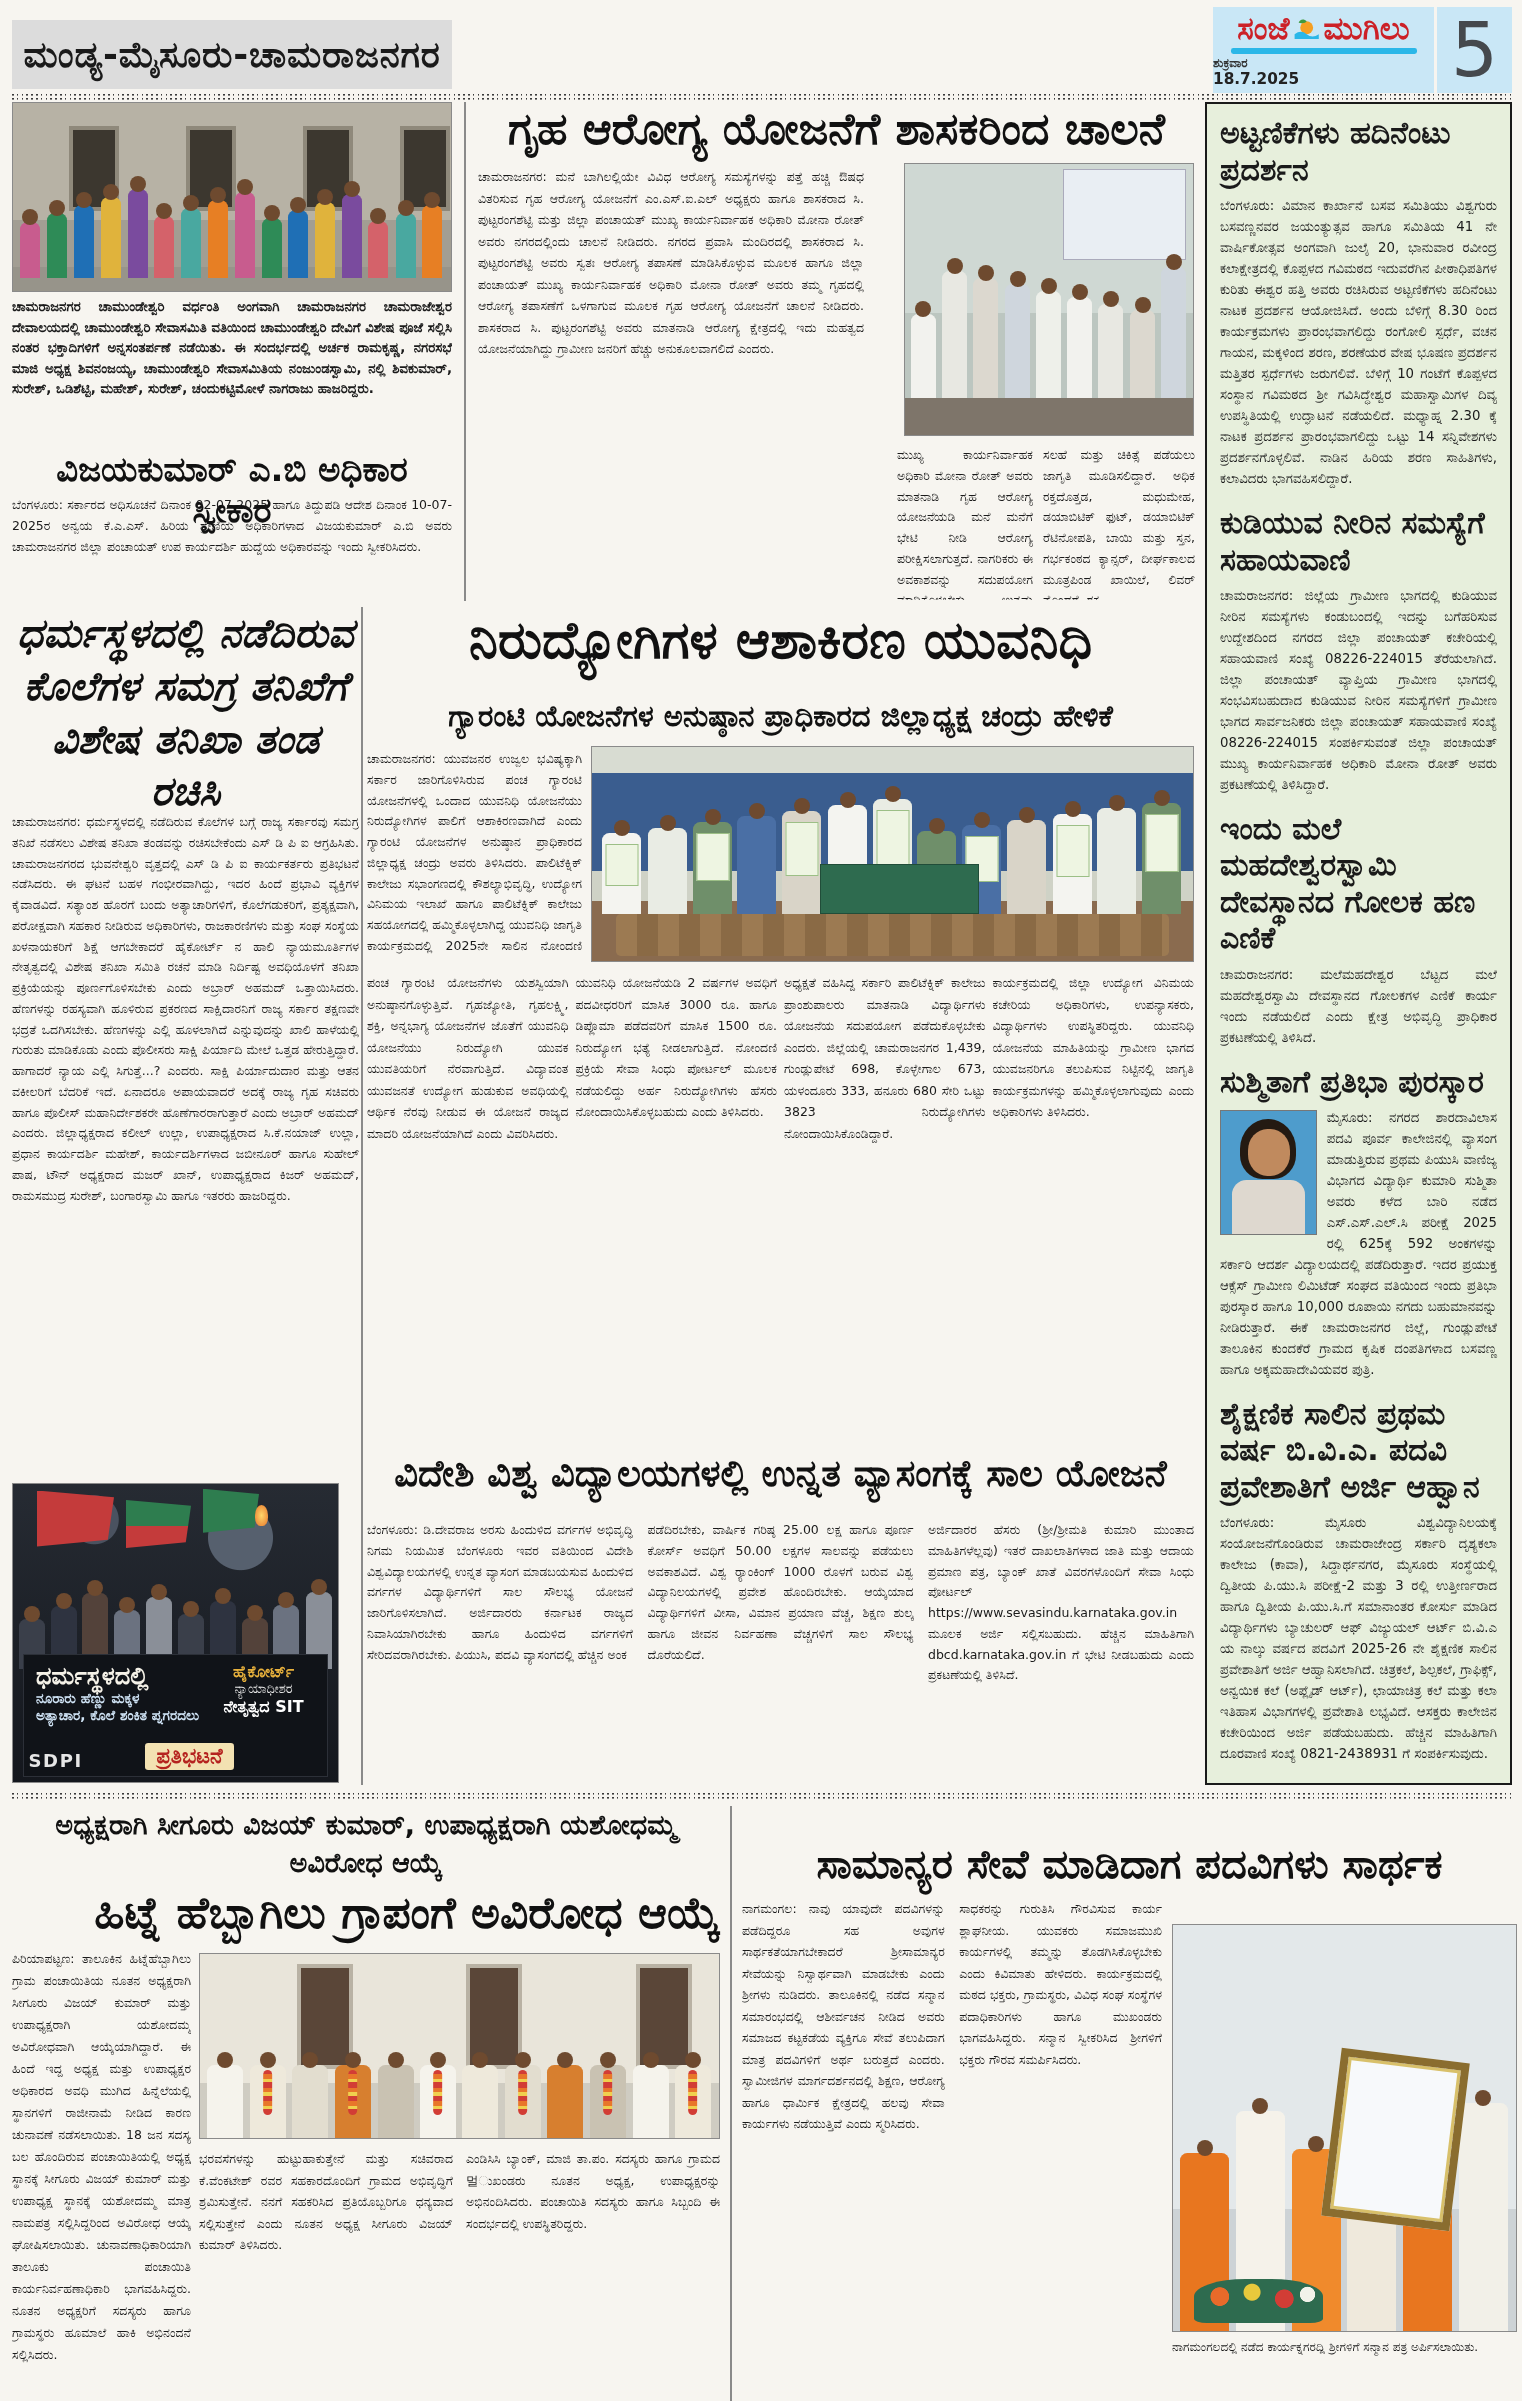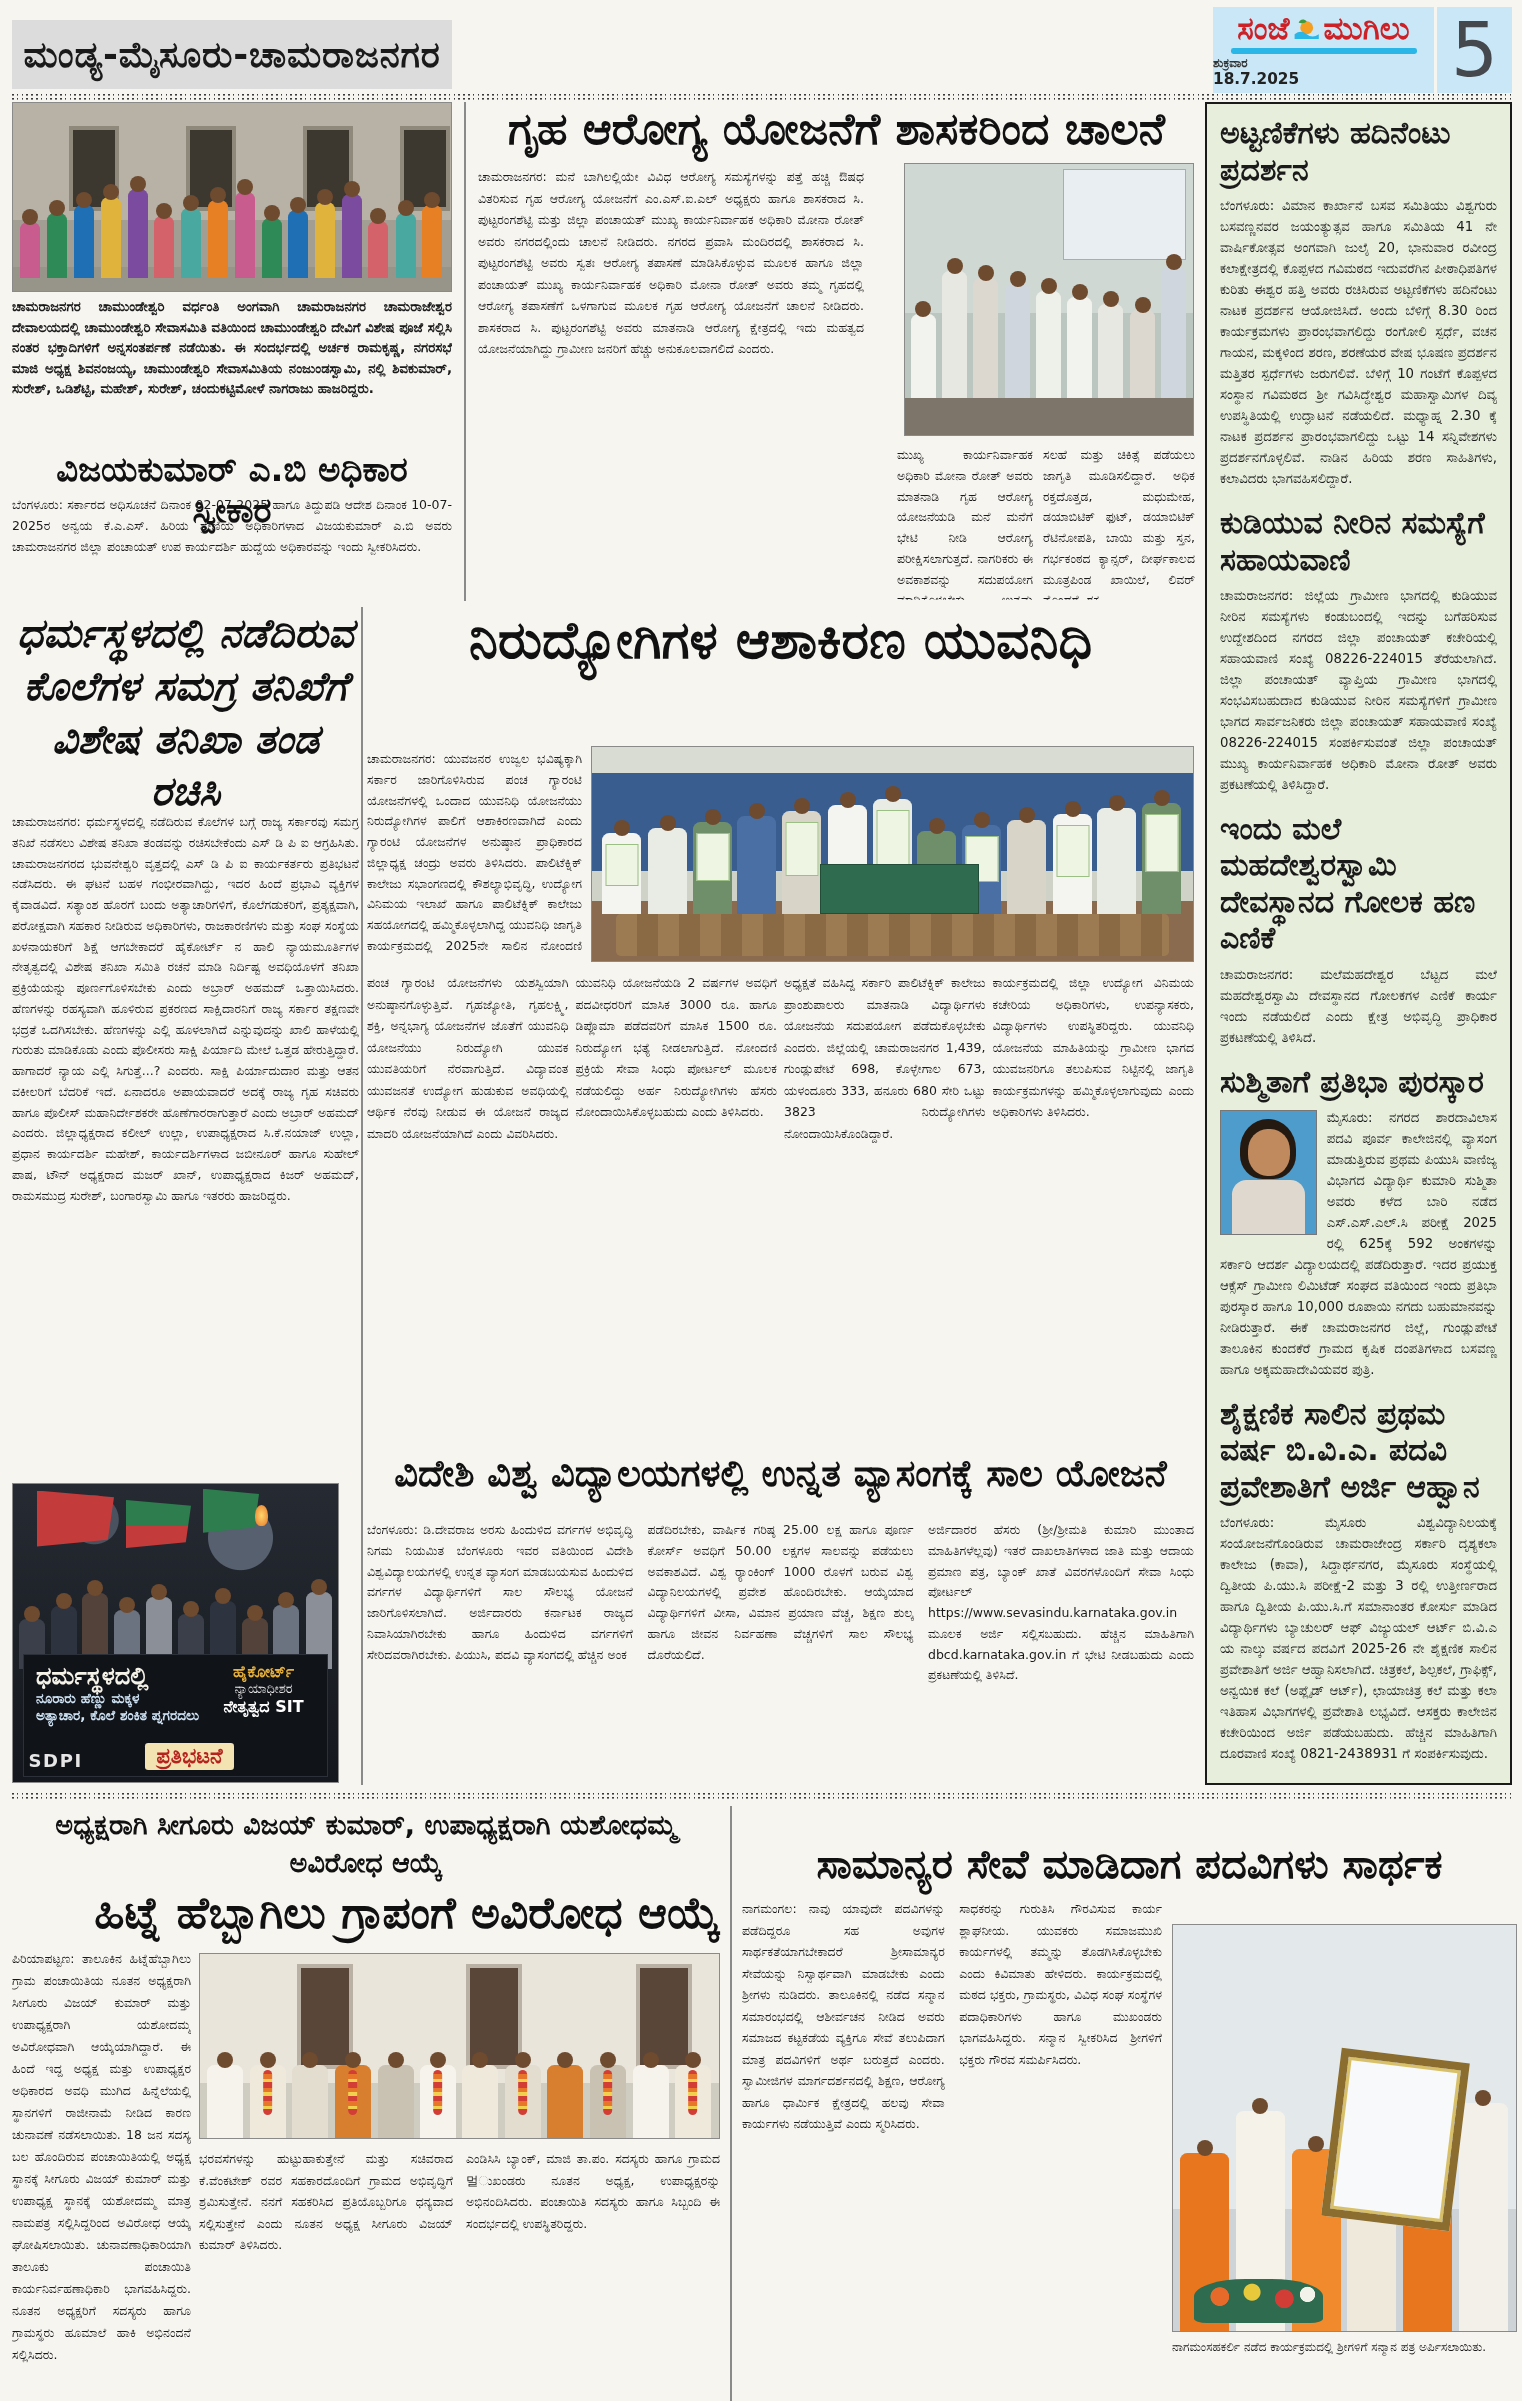--- a/index.html
+++ b/index.html
@@ -257,20 +257,21 @@
         <div class="fig" style="left: 253px; bottom: 0px; width: 25px; height: 136px; background: rgb(207, 214, 221);">
           <div class="head"></div>
         </div>
       </div>
     <div class="h-table"></div>
   </div>
   <div class="abs body-txt" style="left:897px;top:445px;width:136px;height:155px;">ಮುಖ್ಯ ಕಾರ್ಯನಿರ್ವಾಹಕ ಅಧಿಕಾರಿ ಮೋನಾ ರೋತ್ ಅವರು ಮಾತನಾಡಿ ಗೃಹ ಆರೋಗ್ಯ ಯೋಜನೆಯಡಿ ಮನೆ ಮನೆಗೆ ಭೇಟಿ ನೀಡಿ ಆರೋಗ್ಯ ಪರೀಕ್ಷಿಸಲಾಗುತ್ತದೆ. ನಾಗರಿಕರು ಈ ಅವಕಾಶವನ್ನು ಸದುಪಯೋಗ ಮಾಡಿಕೊಳ್ಳಬೇಕು. ಉತ್ತಮ ಆರೋಗ್ಯ</div>
   <div class="abs body-txt" style="left:1043px;top:445px;width:152px;height:155px;">ಸಲಹೆ ಮತ್ತು ಚಿಕಿತ್ಸೆ ಪಡೆಯಲು ಜಾಗೃತಿ ಮೂಡಿಸಲಿದ್ದಾರೆ. ಅಧಿಕ ರಕ್ತದೊತ್ತಡ, ಮಧುಮೇಹ, ಡಯಾಬಿಟಿಕ್ ಫುಟ್, ಡಯಾಬಿಟಿಕ್ ರೆಟಿನೋಪತಿ, ಬಾಯಿ ಮತ್ತು ಸ್ತನ, ಗರ್ಭಕಂಠದ ಕ್ಯಾನ್ಸರ್, ದೀರ್ಘಕಾಲದ ಮೂತ್ರಪಿಂಡ ಖಾಯಿಲೆ, ಲಿವರ್ ತೊಂದರೆ, ರಕ್ತ</div>
 
   <div class="abs headline" style="left:367px;top:610px;width:827px;height:81px;font-size:52px;">ನಿರುದ್ಯೋಗಿಗಳ ಆಶಾಕಿರಣ ಯುವನಿಧಿ</div>
+  <div class="abs headline" style="left:367px;top:699px;width:827px;height:42px;font-size:29px;font-weight:bold;">ಗ್ಯಾರಂಟಿ ಯೋಜನೆಗಳ ಅನುಷ್ಠಾನ ಪ್ರಾಧಿಕಾರದ ಜಿಲ್ಲಾಧ್ಯಕ್ಷ ಚಂದ್ರು ಹೇಳಿಕೆ</div>
   <div class="abs body-txt" style="left:367px;top:749px;width:215px;height:211px;">ಚಾಮರಾಜನಗರ: ಯುವಜನರ ಉಜ್ವಲ ಭವಿಷ್ಯಕ್ಕಾಗಿ ಸರ್ಕಾರ ಜಾರಿಗೊಳಿಸಿರುವ ಪಂಚ ಗ್ಯಾರಂಟಿ ಯೋಜನೆಗಳಲ್ಲಿ ಒಂದಾದ ಯುವನಿಧಿ ಯೋಜನೆಯು ನಿರುದ್ಯೋಗಿಗಳ ಪಾಲಿಗೆ ಆಶಾಕಿರಣವಾಗಿದೆ ಎಂದು ಗ್ಯಾರಂಟಿ ಯೋಜನೆಗಳ ಅನುಷ್ಠಾನ ಪ್ರಾಧಿಕಾರದ ಜಿಲ್ಲಾಧ್ಯಕ್ಷ ಚಂದ್ರು ಅವರು ತಿಳಿಸಿದರು. ಪಾಲಿಟೆಕ್ನಿಕ್ ಕಾಲೇಜು ಸಭಾಂಗಣದಲ್ಲಿ ಕೌಶಲ್ಯಾಭಿವೃದ್ಧಿ, ಉದ್ಯೋಗ ವಿನಿಮಯ ಇಲಾಖೆ ಹಾಗೂ ಪಾಲಿಟೆಕ್ನಿಕ್ ಕಾಲೇಜು ಸಹಯೋಗದಲ್ಲಿ ಹಮ್ಮಿಕೊಳ್ಳಲಾಗಿದ್ದ ಯುವನಿಧಿ ಜಾಗೃತಿ ಕಾರ್ಯಕ್ರಮದಲ್ಲಿ 2025ನೇ ಸಾಲಿನ ನೋಂದಣಿ ಪೋಸ್ಟರ್ ಬಿಡುಗಡೆ ಮಾಡಿ ಮಾತನಾಡಿದರು.</div>
   <div class="abs ph ph-stage" style="left:591px;top:746px;width:603px;height:216px;">
     <div class="crowd" style="position:absolute;left:8px;right:8px;bottom:47px;height:121px;">
         <div class="fig" style="left: 2.4px; bottom: 0px; width: 39px; height: 81px; background: rgb(244, 244, 240);">
           <div class="head"></div>
           <div style="position: absolute; left: 50%; transform: translateX(-50%); top: 11.3px; width: 31px; height: 40px; background: rgb(238, 245, 226); border: 0.8px solid rgb(156, 191, 134);"></div>
         </div>
         <div class="fig" style="left: 48px; bottom: 0px; width: 39px; height: 86px; background: rgb(233, 236, 228);">
           <div class="head"></div>
         </div>
@@ -412,21 +413,21 @@
         <div class="fig" style="left: 225px; bottom: 0px; width: 49px; height: 186px; background: rgb(232, 118, 31);">
           <div class="head"></div>
         </div>
         <div class="fig" style="left: 281px; bottom: 0px; width: 49px; height: 228px; background: rgb(242, 240, 232);">
           <div class="head"></div>
         </div>
       </div>
     <div class="f-frame"></div>
     <div class="flowers"></div>
   </div>
-  <div class="abs body-txt" style="left:1172px;top:2338px;width:345px;height:61px;font-size:12px;">ನಾಗಮಂಸಹಕರ್ಲಿ ನಡೆದ ಕಾರ್ಯಕ್ರಮದಲ್ಲಿ ಶ್ರೀಗಳಿಗೆ ಸನ್ಮಾನ ಪತ್ರ ಅರ್ಪಿಸಲಾಯಿತು.</div>
+  <div class="abs body-txt" style="left:1172px;top:2338px;width:345px;height:61px;font-size:12px;">ನಾಗಮಂಗಲದಲ್ಲಿ ನಡೆದ ಕಾರ್ಯಕ್ನಗರದ್ಲಿ ಶ್ರೀಗಳಿಗೆ ಸನ್ಮಾನ ಪತ್ರ ಅರ್ಪಿಸಲಾಯಿತು.</div>
 
   <div class="abs greenbox">
     <div class="gb-art">
       <div class="gb-head">ಅಟ್ಟಣಿಕೆಗಳು ಹದಿನೆಂಟು ಪ್ರದರ್ಶನ</div>
       <div class="gb-body">ಬೆಂಗಳೂರು: ವಿಮಾನ ಕಾರ್ಖಾನೆ ಬಸವ ಸಮಿತಿಯು ವಿಶ್ವಗುರು ಬಸವಣ್ಣನವರ ಜಯಂತ್ಯುತ್ಸವ ಹಾಗೂ ಸಮಿತಿಯ 41 ನೇ ವಾರ್ಷಿಕೋತ್ಸವ ಅಂಗವಾಗಿ ಜುಲೈ 20, ಭಾನುವಾರ ರವೀಂದ್ರ ಕಲಾಕ್ಷೇತ್ರದಲ್ಲಿ ಕೊಪ್ಪಳದ ಗವಿಮಠದ ಇದುವರೆಗಿನ ಪೀಠಾಧಿಪತಿಗಳ ಕುರಿತು ಈಶ್ವರ ಹತ್ತಿ ಅವರು ರಚಿಸಿರುವ ಅಟ್ಟಣಿಕೆಗಳು ಹದಿನೆಂಟು ನಾಟಕ ಪ್ರದರ್ಶನ ಆಯೋಜಿಸಿದೆ. ಅಂದು ಬೆಳಿಗ್ಗೆ 8.30 ರಿಂದ ಕಾರ್ಯಕ್ರಮಗಳು ಪ್ರಾರಂಭವಾಗಲಿದ್ದು ರಂಗೋಲಿ ಸ್ಪರ್ಧೆ, ವಚನ ಗಾಯನ, ಮಕ್ಕಳಿಂದ ಶರಣ, ಶರಣೆಯರ ವೇಷ ಭೂಷಣ ಪ್ರದರ್ಶನ ಮತ್ತಿತರ ಸ್ಪರ್ಧೆಗಳು ಜರುಗಲಿವೆ. ಬೆಳಿಗ್ಗೆ 10 ಗಂಟೆಗೆ ಕೊಪ್ಪಳದ ಸಂಸ್ಥಾನ ಗವಿಮಠದ ಶ್ರೀ ಗವಿಸಿದ್ಧೇಶ್ವರ ಮಹಾಸ್ವಾಮಿಗಳ ದಿವ್ಯ ಉಪಸ್ಥಿತಿಯಲ್ಲಿ ಉದ್ಘಾಟನೆ ನಡೆಯಲಿದೆ. ಮಧ್ಯಾಹ್ನ 2.30 ಕ್ಕೆ ನಾಟಕ ಪ್ರದರ್ಶನ ಪ್ರಾರಂಭವಾಗಲಿದ್ದು ಒಟ್ಟು 14 ಸನ್ನಿವೇಶಗಳು ಪ್ರದರ್ಶನಗೊಳ್ಳಲಿವೆ. ನಾಡಿನ ಹಿರಿಯ ಶರಣ ಸಾಹಿತಿಗಳು, ಕಲಾವಿದರು ಭಾಗವಹಿಸಲಿದ್ದಾರೆ.</div>
     </div>
     <div class="gb-art">
       <div class="gb-head">ಕುಡಿಯುವ ನೀರಿನ ಸಮಸ್ಯೆಗೆ ಸಹಾಯವಾಣಿ</div>
       <div class="gb-body">ಚಾಮರಾಜನಗರ: ಜಿಲ್ಲೆಯ ಗ್ರಾಮೀಣ ಭಾಗದಲ್ಲಿ ಕುಡಿಯುವ ನೀರಿನ ಸಮಸ್ಯೆಗಳು ಕಂಡುಬಂದಲ್ಲಿ ಇದನ್ನು ಬಗೆಹರಿಸುವ ಉದ್ದೇಶದಿಂದ ನಗರದ ಜಿಲ್ಲಾ ಪಂಚಾಯತ್ ಕಚೇರಿಯಲ್ಲಿ ಸಹಾಯವಾಣಿ ಸಂಖ್ಯೆ 08226-224015 ತೆರೆಯಲಾಗಿದೆ. ಜಿಲ್ಲಾ ಪಂಚಾಯತ್ ವ್ಯಾಪ್ತಿಯ ಗ್ರಾಮೀಣ ಭಾಗದಲ್ಲಿ ಸಂಭವಿಸಬಹುದಾದ ಕುಡಿಯುವ ನೀರಿನ ಸಮಸ್ಯೆಗಳಿಗೆ ಗ್ರಾಮೀಣ ಭಾಗದ ಸಾರ್ವಜನಿಕರು ಜಿಲ್ಲಾ ಪಂಚಾಯತ್ ಸಹಾಯವಾಣಿ ಸಂಖ್ಯೆ 08226-224015 ಸಂಪರ್ಕಿಸುವಂತೆ ಜಿಲ್ಲಾ ಪಂಚಾಯತ್ ಮುಖ್ಯ ಕಾರ್ಯನಿರ್ವಾಹಕ ಅಧಿಕಾರಿ ಮೋನಾ ರೋತ್ ಅವರು ಪ್ರಕಟಣೆಯಲ್ಲಿ ತಿಳಿಸಿದ್ದಾರೆ.</div>
     </div>

